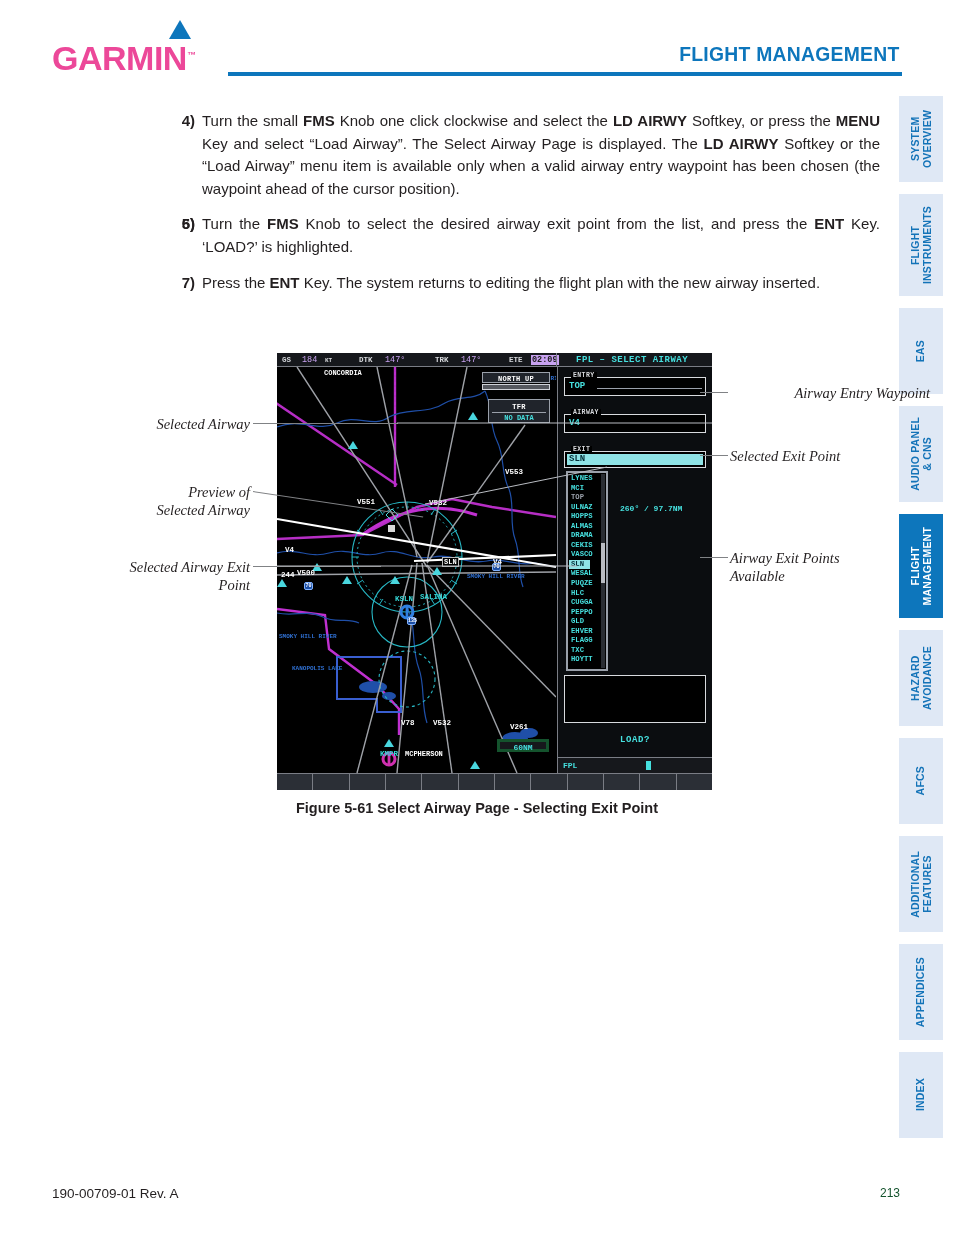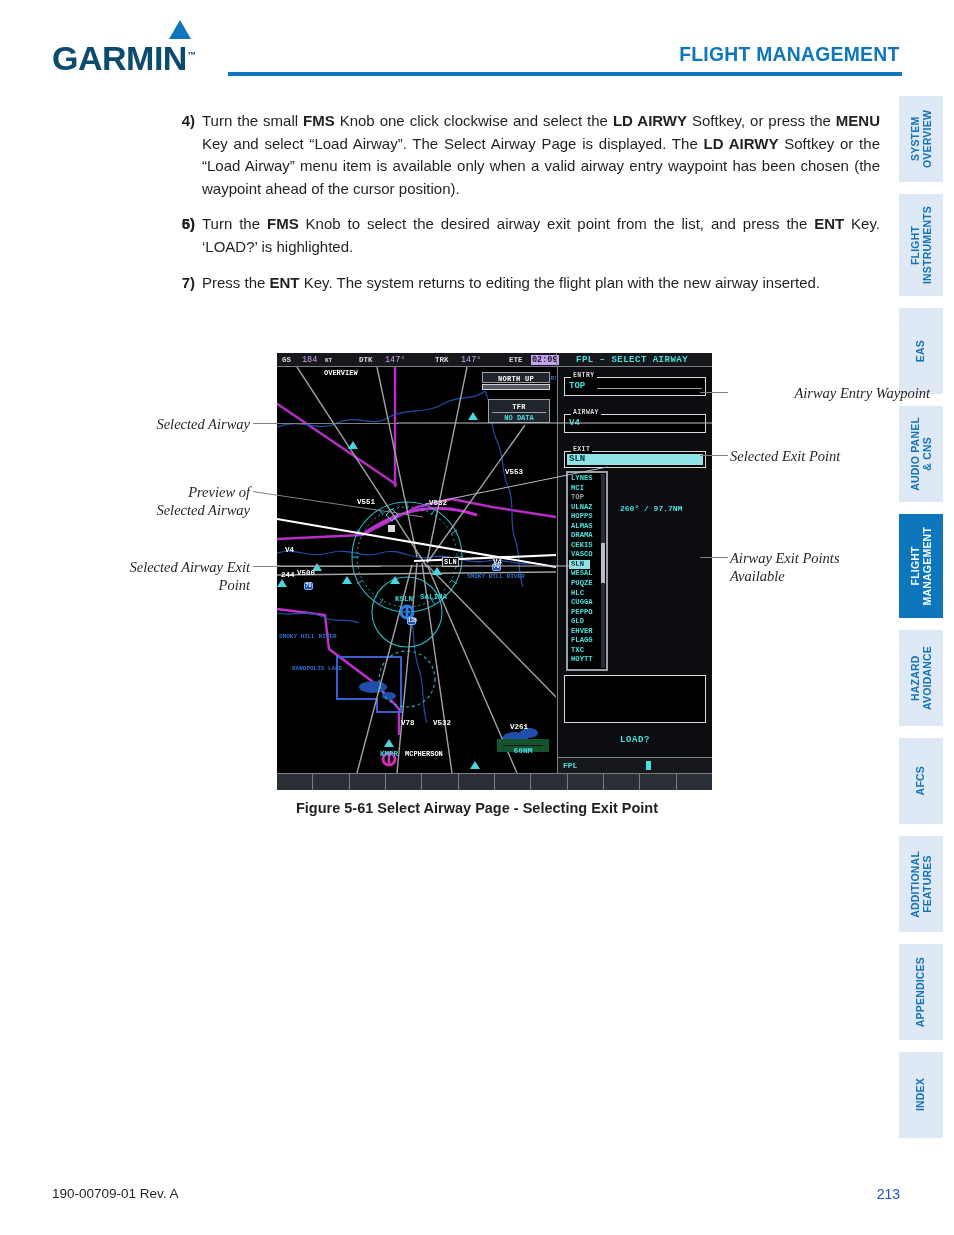--- a/index.html
+++ b/index.html
@@ -12,21 +12,21 @@
     position: relative;
     overflow: hidden;
   }
 
   
   #header { position:absolute; left:0; top:0; width:954px; height:96px; }
   #logo-wrap { position:absolute; left:52px; top:36px; width:175px; height:42px; }
   #logo-text {
     font-family: "Liberation Sans", sans-serif;
     font-weight: bold; font-size: 34px; letter-spacing: -0.5px;
-    color:#0c4a6e; line-height:38px;
+    color:#ec4899; line-height:38px;
   }
   #logo-tm { font-size: 9px; vertical-align: super; font-weight:bold; }
   #logo-tri {
     position:absolute; left:117px; top:-16px;
     width:0; height:0;
     border-left:11px solid transparent;
     border-right:11px solid transparent;
     border-bottom:19px solid #0d76bc;
   }
   #header-title {
@@ -105,21 +105,21 @@
     position:absolute; width:9px; height:8px; background:#1d4fa5; border:1px solid #7fb2ff;
     color:#fff; font-size:5px; text-align:center; line-height:7px; font-weight:bold;
     border-radius:2px;
   }
 
   
   .mapbtn { position:absolute; background:#20242b; border:1px solid #9aa0aa; }
   .mapbtn .t { color:#fff; font-size:7px; font-weight:bold; text-align:center; letter-spacing:0.3px; }
   .mapbtn .t2 { color:#46e0df; font-size:7px; font-weight:bold; text-align:center; }
 
-  .rangebox { position:absolute; background:#16181c; border:6px solid #14532d;
+  .rangebox { position:absolute; background:#16181c; border:3px solid #14532d;
               color:#46e0df; font-size:8px; font-weight:bold; text-align:center; }
 
   
   .pane { position:absolute; left:280px; top:14px; width:155px; height:406px; background:#0b0d10;
           border-left:1px solid #7a7d85; }
   .field {
     position:absolute; border:1px solid #d8dade; background:#000;
   }
   .field .cap {
     position:absolute; left:6px; top:-6px; background:#000; padding:0 2px;
@@ -162,21 +162,21 @@
     font-size:14.5px; color:#231f20; line-height:18px; white-space:pre-line;
   }
   .callout.right-align { text-align:right; }
   .leader { position:absolute; background:#808285; height:1px; }
 
   
   #footer { position:absolute; left:0; top:1186px; width:954px; height:30px; }
   #footer-left { position:absolute; left:52px; top:0; font-size:13.5px; color:#231f20; }
   #footer-center { position:absolute; left:0; top:0; width:954px; text-align:center;
                    font-size:14px; font-weight:bold; color:#231f20; }
-  #footer-right { position:absolute; right:54px; top:0; font-size:14px; color:#1d4ed8; }
+  #footer-right { position:absolute; right:54px; top:0; font-size:12px; color:#14532d; }
 </style>
 </head>
 <body>
 
 <div id="header">
   <div id="logo-wrap">
     <div id="logo-tri"></div>
     <div id="logo-text"><span>GARMIN</span><span id="logo-tm">™</span></div>
   </div>
   <div id="header-rule"></div>
@@ -361,21 +361,21 @@
         <g stroke="#49d6de" stroke-width="1" fill="none">
           <polygon points="115,142 121,148 115,154 109,148"></polygon>
         </g>
 
         <g fill="#ffffff">
           <rect x="111" y="158" width="7" height="7" opacity="0.85"></rect>
         </g>
       </svg>
 
       <div id="map-labels">
-          <div class="maplabel lbl-city" style="left: 47px; top: 2px;">OVERVIEW</div>
+          <div class="maplabel lbl-city" style="left: 47px; top: 2px;">CONCORDIA</div>
           <div class="maplabel lbl-geo" style="left: 234px; top: 8px; transform: scaleY(1);">REPUBLICAN RIVER</div>
           <div class="maplabel lbl-awy" style="left: 80px; top: 131px;">V551</div>
           <div class="maplabel lbl-awy" style="left: 152px; top: 132px;">V532</div>
           <div class="maplabel lbl-awy" style="left: 228px; top: 101px;">V553</div>
           <div class="maplabel lbl-awy" style="left: 8px; top: 179px;">V4</div>
           <div class="maplabel lbl-awy" style="left: 216px; top: 191px;">V4</div>
           <div class="maplabel lbl-wpt-box" style="left: 165px; top: 190px;">SLN</div>
           <div class="maplabel lbl-awy" style="left: 4px; top: 204px;">244</div>
           <div class="maplabel lbl-awy" style="left: 20px; top: 202px;">V500</div>
           <div class="maplabel lbl-apt" style="left: 118px; top: 228px;">KSLN</div>

